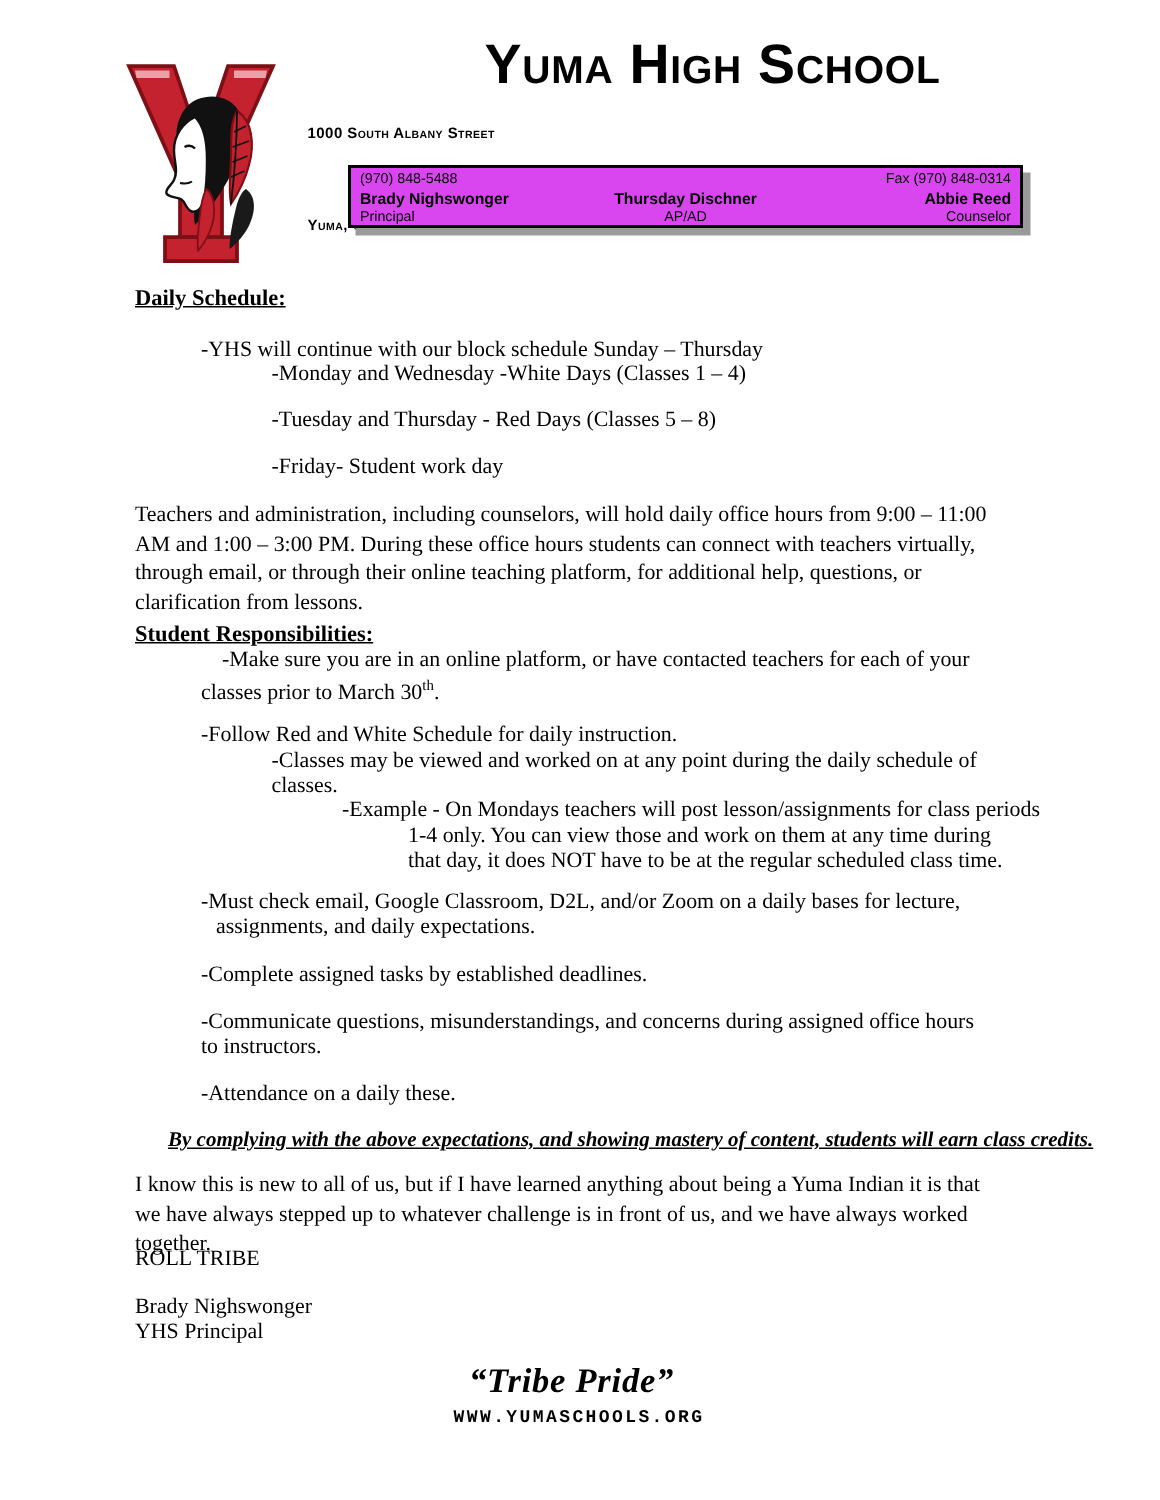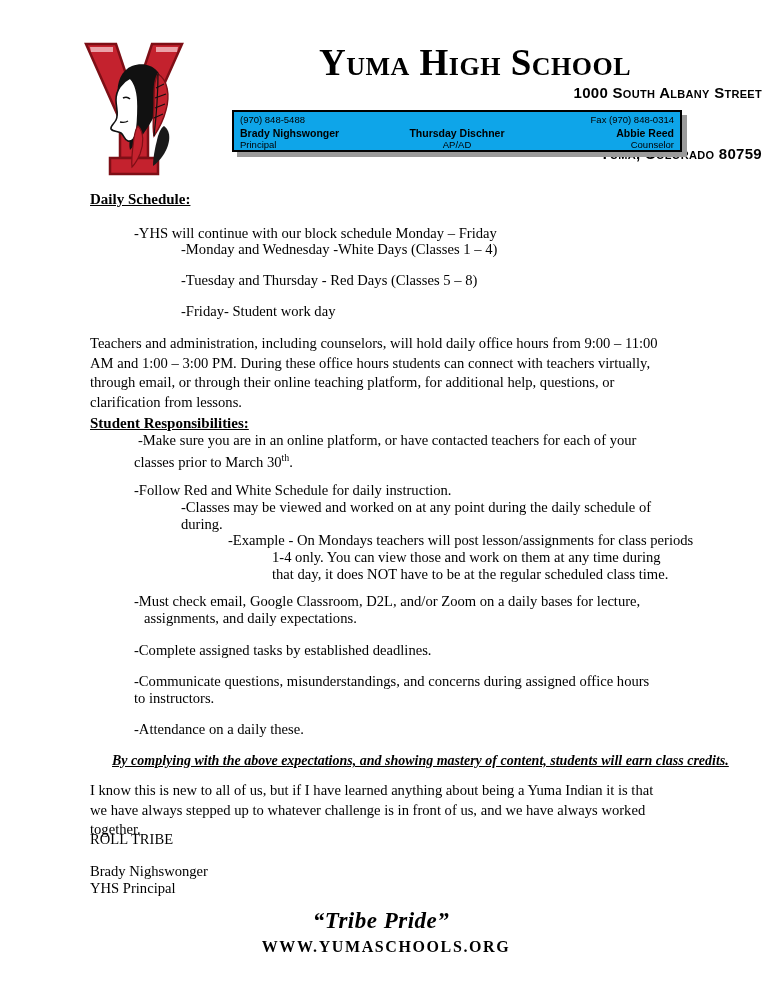--- a/index.html
+++ b/index.html
@@ -27,40 +27,40 @@
     left: 78px;
     top: 26px;
     width: 112px;
     height: 158px;
   }
   .logo svg { display: block; width: 100%; height: 100%; }
 
   .school-title {
     position: absolute;
     left: 205px;
-    top: 44px;
+    top: 24px;
     width: 540px;
     text-align: center;
-    font-family: Liberation Serif, serif;
+    font-family: Liberation Sans, sans-serif;
     font-weight: bold;
     font-size: 37px;
     letter-spacing: 0.5px;
     line-height: 1.05;
     font-variant: small-caps;
     white-space: nowrap;
   }
 
   .addr-line {
     position: absolute;
     width: 540px;
-    left: 222px;
-    text-align: right;
+    left: 205px;
+    text-align: left;
     font-family: "Liberation Sans", sans-serif;
     font-weight: bold;
-    font-size: 15px;
+    font-size: 10px;
     letter-spacing: 0.3px;
     font-variant: small-caps;
     white-space: nowrap;
   }
   .addr-1 { top: 84px; }
   .addr-2 { top: 100px; margin-top: 45px; }
 
   
   .contact-wrap {
     position: absolute;
@@ -76,21 +76,21 @@
     width: 450px;
     height: 42px;
     background: #9a9a9a;
   }
   .contact-box {
     position: absolute;
     left: 0;
     top: 0;
     width: 450px;
     height: 42px;
-    background: #0ea5e9;
+    background: #d946ef;
     border: 2px solid #000000;
     box-sizing: border-box;
     font-family: "Liberation Sans", sans-serif;
     font-size: 9.5px;
     line-height: 12.6px;
     padding: 2px 6px 0 6px;
     box-sizing: border-box;
   }
   .contact-row {
     display: flex;
@@ -138,23 +138,23 @@
   }
   .tribe-pride {
     font-family: "Liberation Serif", serif;
     font-style: italic;
     font-weight: bold;
     font-size: 23px;
     letter-spacing: 0.5px;
   }
   .site-url {
     margin-top: 4px;
-    font-family: Liberation Serif, serif;
-    font-weight: bold;
-    font-size: 16px;
+    font-family: Liberation Mono, monospace;
+    font-weight: bold;
+    font-size: 12px;
     letter-spacing: 1.6px;
     padding-left: 10px;
   }
 </style>
 </head>
 <body>
 
 <div class="header">
 
   <div class="logo">
@@ -222,35 +222,35 @@
         <div class="contact-col c-right">Counselor</div>
       </div>
     </div>
   </div>
 </div>
 
 <div class="body-text">
 
   <div class="blk heading" style="left:90px; top:190px;">Daily Schedule:</div>
 
-  <div class="blk" style="left:134px; top:224px;">-YHS will continue with our block schedule Monday – Friday</div>
+  <div class="blk" style="left:134px; top:224px;">-YHS will continue with our block schedule Sunday – Thursday</div>
   <div class="blk" style="left:181px; top:240px;">-Monday and Wednesday -White Days (Classes 1 – 4)</div>
   <div class="blk" style="left:181px; top:271px;">-Tuesday and Thursday - Red Days (Classes 5 – 8)</div>
   <div class="blk" style="left:181px; top:302px;">-Friday- Student work day</div>
 
   <div class="blk" style="left:90px; top:334px; width:570px; text-align:left;">Teachers and administration, including counselors, will hold daily office hours from 9:00 – 11:00 AM and 1:00 – 3:00 PM.  During these office hours students can connect with teachers virtually, through email, or through their online teaching platform, for additional help, questions, or clarification from lessons.</div>
 
   <div class="blk heading" style="left:90px; top:414px;font-family:Liberation Serif, serif;">Student Responsibilities:</div>
 
-  <div class="blk" style="left:138px; top:431px;">-Make sure you are in an online platform, or have contacted teachers for each of your</div>
+  <div class="blk" style="left:148px; top:431px;">-Make sure you are in an online platform, or have contacted teachers for each of your</div>
   <div class="blk" style="left:134px; top:448px;"><span> classes prior to March 30</span><sup>th</sup><span>.</span></div>
 
   <div class="blk" style="left:134px; top:481px;">-Follow Red and White Schedule for daily instruction.</div>
   <div class="blk" style="left:181px; top:498px;">-Classes may be viewed and worked on at any point during the daily schedule of</div>
-  <div class="blk" style="left:181px; top:515px;"> during.</div>
+  <div class="blk" style="left:181px; top:515px;"> classes.</div>
 
   <div class="blk" style="left:228px; top:531px;">-Example - On Mondays teachers will post lesson/assignments for class periods</div>
   <div class="blk" style="left:272px; top:548px;">1-4 only.  You can view those and work on them at any time during</div>
   <div class="blk" style="left:272px; top:565px;">that day, it does NOT have to be at the regular scheduled class time.</div>
 
   <div class="blk" style="left:134px; top:592px;">-Must check email, Google Classroom, D2L, and/or Zoom on a daily bases for lecture,</div>
   <div class="blk" style="left:134px; top:609px;margin-left:10px;"> assignments, and daily expectations.</div>
 
   <div class="blk" style="left:134px; top:641px;">-Complete assigned tasks by established deadlines.</div>
 

